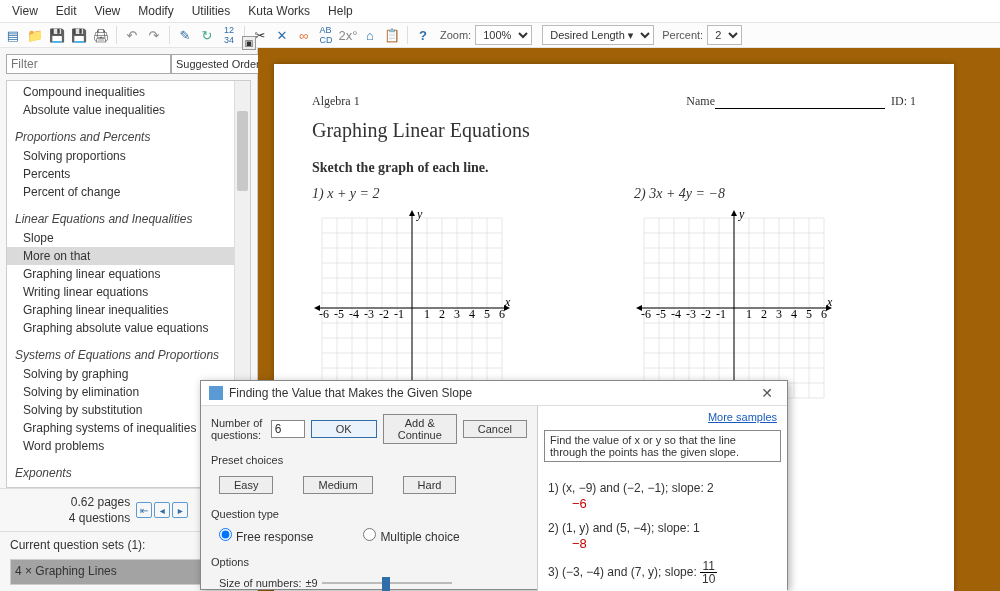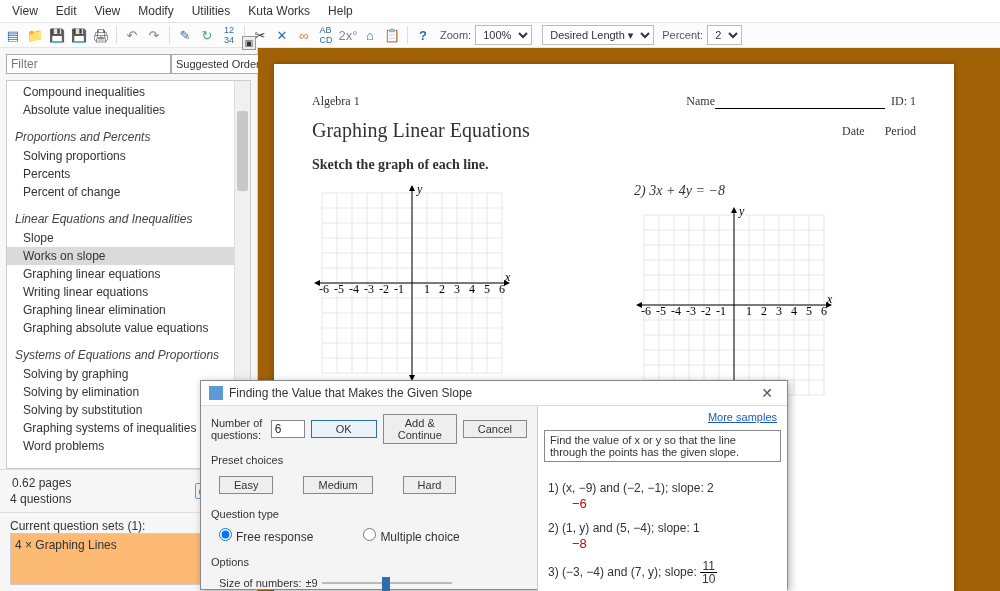--- a/index.html
+++ b/index.html
@@ -16,25 +16,25 @@
 .sidebar{width:258px;display:flex;flex-direction:column;border-right:1px solid #ccc;background:#f7f7f7}
 .side-top{display:flex;padding:6px;align-items:center}
 .side-top input{flex:1;border:1px solid #aaa;padding:2px 4px;height:20px;background:#fff}
 .side-top select{border:1px solid #aaa;height:20px;font-size:11px;background:#fff}
 .topic-list{flex:1;overflow:auto;background:#fff;border:1px solid #ccc;margin:0 6px;padding:2px 0;position:relative}
 .topic-cat{font-style:italic;padding:3px 8px;color:#444}
 .topic-item{padding:2px 16px;cursor:default}
 .topic-item.sel{background:#dadada}
 .topic-scroll{position:absolute;right:0;top:0;bottom:0;width:16px;background:#f0f0f0;border-left:1px solid #ddd}
 .topic-scroll-thumb{position:absolute;left:2px;right:2px;top:30px;height:80px;background:#c8c8c8;border-radius:2px}
-.side-mid{padding:6px 10px;display:flex;justify-content:space-between;align-items:center;gap:6px;border-top:1px solid #ddd;font-size:11px;color:#555}
+.side-mid{padding:6px 10px;display:flex;justify-content:center;align-items:center;gap:6px;border-top:1px solid #ddd;font-size:11px;color:#555}
 .side-mid .small-icons{display:flex;gap:2px}
 .side-mid .small-icons span{width:16px;height:16px;border:1px solid #5b9bd5;border-radius:2px;display:flex;align-items:center;justify-content:center;font-size:10px;color:#2f6ea8}
 .side-bottom{padding:6px 10px;border-top:1px solid #ddd;font-size:11px;color:#555}
-.qs-box{margin-top:0;border:1px solid #ccc;background:#fdba74;padding:4px;height:52px}
+.qs-box{margin-top:7px;border:1px solid #ccc;background:#a3a3a3;padding:4px;height:26px}
 .doc-area{flex:1;background:#a16207;padding:16px;overflow:hidden}
 .page{width:680px;min-height:540px;background:#fff;box-shadow:0 0 6px rgba(0,0,0,.3);padding:30px 38px;font-family:"Times New Roman",serif}
 .page *{font-family:"Times New Roman",serif}
 .hdr-row{display:flex;justify-content:space-between;font-size:14px}
 .hdr-row .uline{border-bottom:1px solid #000;display:inline-block;min-width:170px;height:14px;vertical-align:bottom}
 .doc-title{font-size:20px;margin-top:10px}
 .hdr-row2{display:flex;justify-content:flex-end;gap:20px;font-size:14px;margin-top:-18px}
 .instr{font-weight:bold;font-size:14px;margin-top:18px}
 .problems{display:flex;gap:40px;margin-top:10px}
 .prob{flex:1}
@@ -133,24 +133,24 @@
       <div class="topic-item">Compound inequalities</div>
           <div class="topic-item">Absolute value inequalities</div>
           <div style="height: 8px;"></div>
           <div class="topic-cat">Proportions and Percents</div>
           <div class="topic-item">Solving proportions</div>
           <div class="topic-item">Percents</div>
           <div class="topic-item">Percent of change</div>
           <div style="height: 8px;"></div>
           <div class="topic-cat">Linear Equations and Inequalities</div>
           <div class="topic-item">Slope</div>
-          <div class="topic-item sel">Works on slope</div>
+          <div class="topic-item sel">More on that</div>
           <div class="topic-item">Graphing linear equations</div>
           <div class="topic-item">Writing linear equations</div>
-          <div class="topic-item">Graphing linear elimination</div>
+          <div class="topic-item">Graphing linear inequalities</div>
           <div class="topic-item">Graphing absolute value equations</div>
           <div style="height: 8px;"></div>
           <div class="topic-cat">Systems of Equations and Proportions</div>
           <div class="topic-item">Solving by graphing</div>
           <div class="topic-item">Solving by elimination</div>
           <div class="topic-item">Solving by substitution</div>
           <div class="topic-item">Graphing systems of inequalities</div>
           <div class="topic-item">Word problems</div>
           <div style="height: 8px;"></div>
           <div class="topic-cat">Exponents</div>
@@ -172,27 +172,24 @@
       </div>
     </div>
 
     <div class="doc-area">
       <div class="page">
         <div class="hdr-row">
           <span>Algebra 1</span>
           <span><span>Name</span><span class="uline"></span>&nbsp;&nbsp;<span>ID: 1</span></span>
         </div>
         <div class="doc-title">Graphing Linear Equations</div>
-        <div class="hdr-row2">
-          <span><span>Date</span><span class="uline" style="min-width:110px"></span></span>
-          <span><span>Period</span><span class="uline" style="min-width:40px"></span></span>
-        </div>
         <div class="instr">Sketch the graph of each line.</div>
         <div class="problems">
           <div class="prob">
+            <div class="prob-label" style="font-style:italic">1)  x + y = 2</div>
             <svg class="grid-svg" width="200" height="200" viewBox="0 0 200 200">
                 <line x1="10" y1="10" x2="10" y2="190" stroke="#ccc" stroke-width="0.5"></line>
                 <line x1="10" y1="10" x2="190" y2="10" stroke="#ccc" stroke-width="0.5"></line>
                 <line x1="25" y1="10" x2="25" y2="190" stroke="#ccc" stroke-width="0.5"></line>
                 <line x1="10" y1="25" x2="190" y2="25" stroke="#ccc" stroke-width="0.5"></line>
                 <line x1="40" y1="10" x2="40" y2="190" stroke="#ccc" stroke-width="0.5"></line>
                 <line x1="10" y1="40" x2="190" y2="40" stroke="#ccc" stroke-width="0.5"></line>
                 <line x1="55" y1="10" x2="55" y2="190" stroke="#ccc" stroke-width="0.5"></line>
                 <line x1="10" y1="55" x2="190" y2="55" stroke="#ccc" stroke-width="0.5"></line>
                 <line x1="70" y1="10" x2="70" y2="190" stroke="#ccc" stroke-width="0.5"></line>

